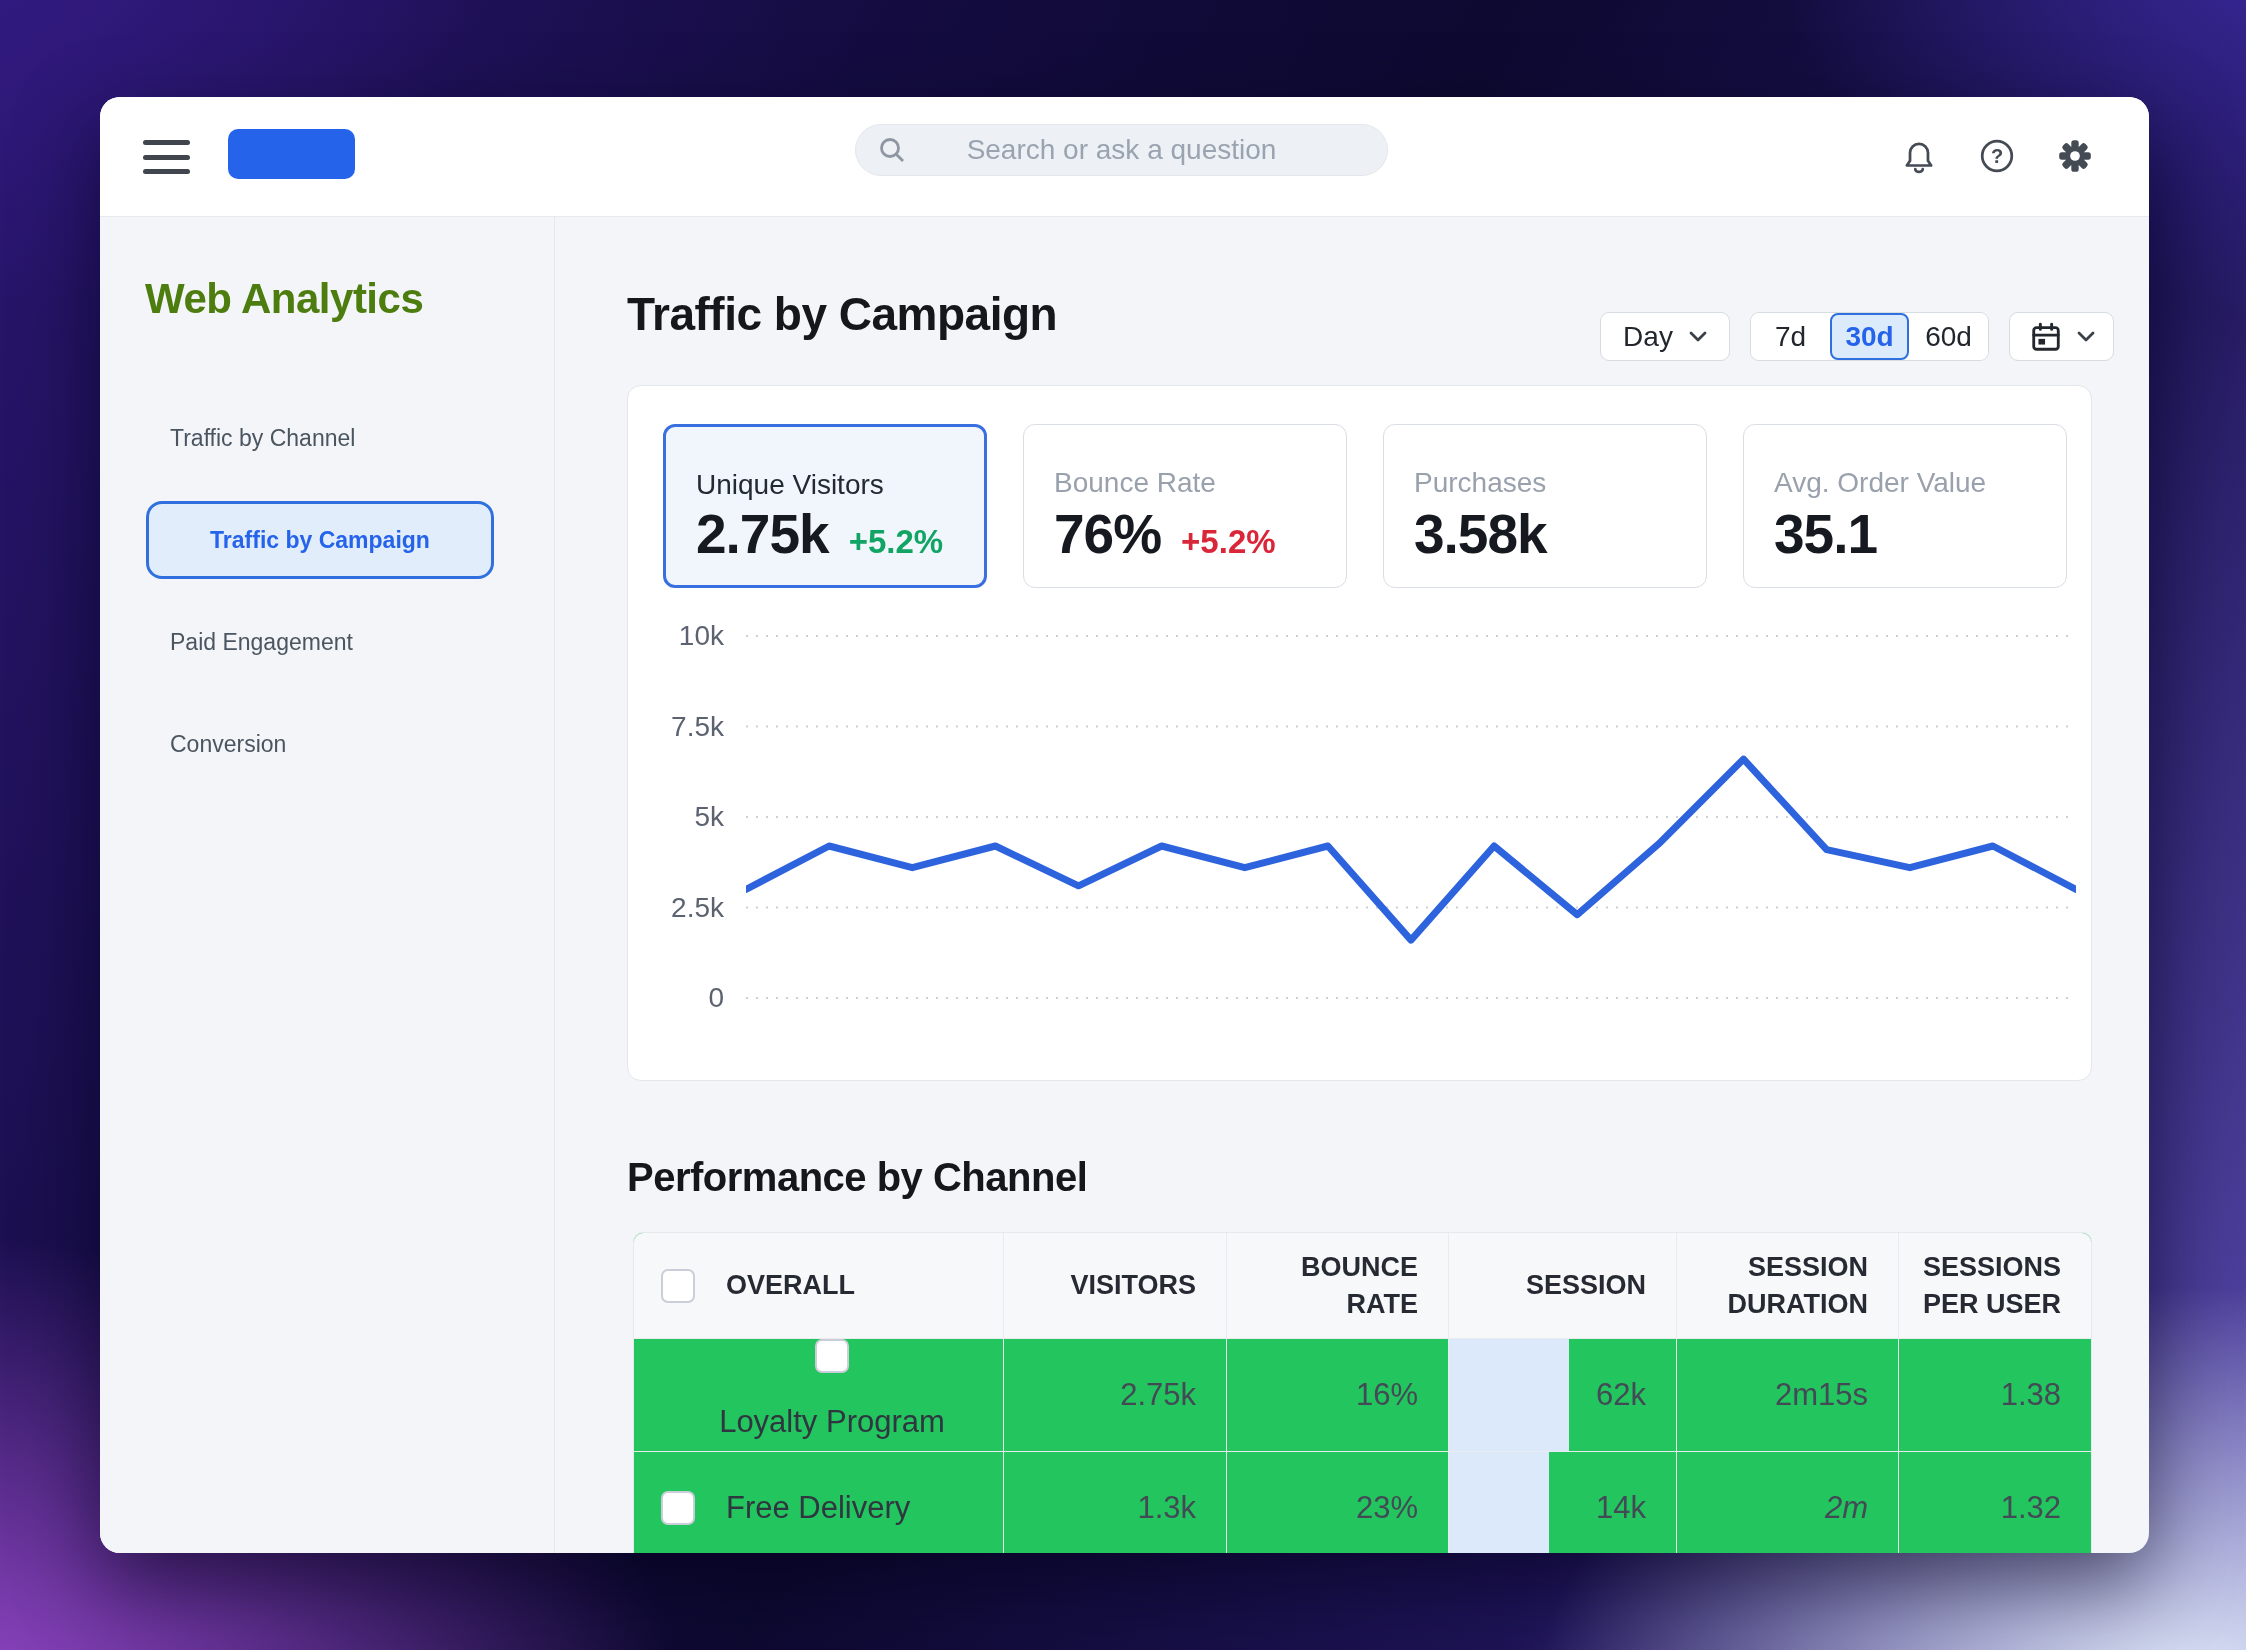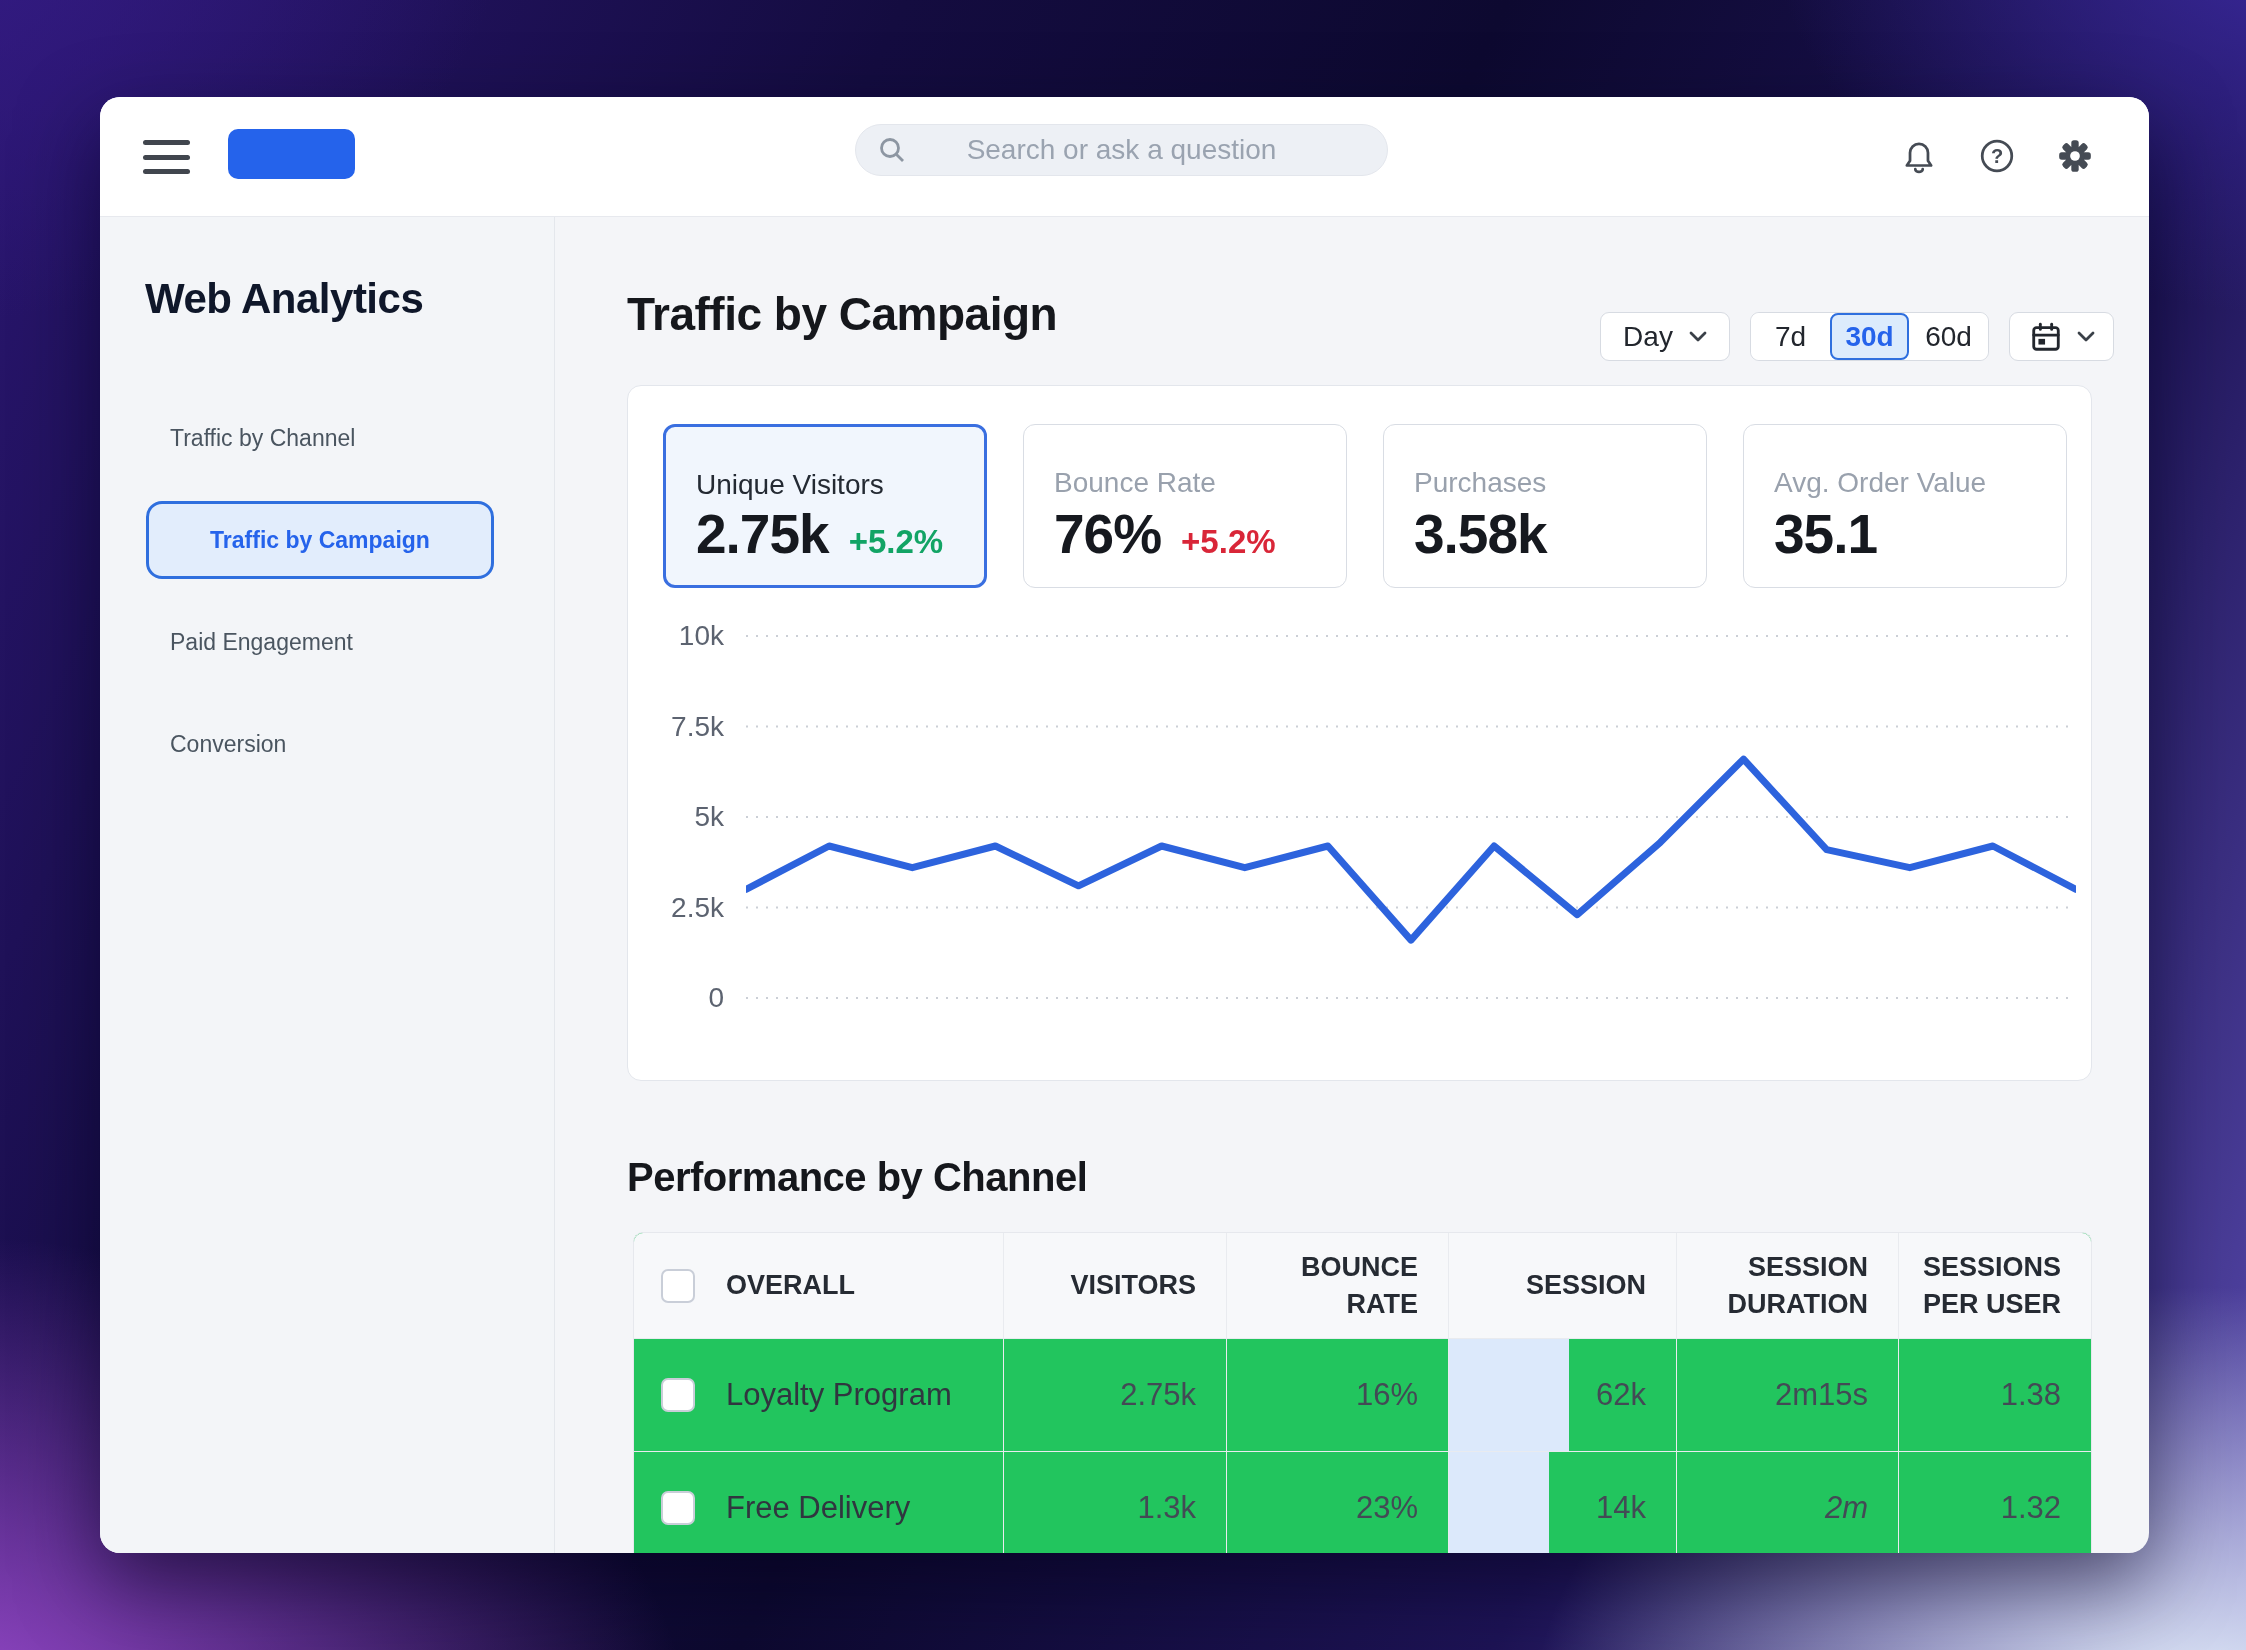--- a/index.html
+++ b/index.html
@@ -25,21 +25,21 @@
   .hamburger i{ display:block; height:5px; border-radius:3px; background:#41464e; }
   .logo{ position:absolute; left:128px; top:32px; width:127px; height:50px; border-radius:10px; background:#2563eb; }
   .search{ position:absolute; left:755px; top:27px; width:533px; height:52px; border-radius:26px; background:#edf0f5; border:1px solid #e3e6ec; display:flex; align-items:center; }
   .search svg{ position:absolute; left:20px; }
   .search input{ width:100%; height:100%; background:transparent; border:none; outline:none; text-align:center; font-family:inherit; font-size:28px; color:#701a75; }
   .search input::placeholder{ color:#9aa3b0; }
   .top-icons{ position:absolute; right:55px; top:40px; display:flex; gap:40px; }
   .icon-btn{ width:38px; height:38px; display:flex; align-items:center; justify-content:center; cursor:pointer; }
   
   .sidebar{ position:absolute; left:0; top:120px; width:455px; bottom:0; background:#f3f5f8; border-right:1px solid #e4e7ec; }
-  .side-title{ position:absolute; left:45px; top:58px; font-size:42px; font-weight:800; letter-spacing:-0.5px; color:#0f172a; }
+  .side-title{ position:absolute; left:45px; top:58px; font-size:42px; font-weight:800; letter-spacing:-0.5px; color:#4d7c0f; }
   .nav{ position:absolute; left:0; top:170px; width:100%; }
   .nav-item{ position:relative; margin:0 0 0 70px; height:102px; display:flex; align-items:center; font-size:23px; font-weight:500; color:#4a5560; cursor:pointer; }
   .nav-item.active{ margin-left:46px; width:348px; height:78px; margin-top:12px; margin-bottom:12px; justify-content:center; background:#e2edfc; border:3px solid #2f6fde; border-radius:16px; color:#2563eb; font-weight:700; }
   
   .main{ position:absolute; left:456px; top:120px; right:0; bottom:0; }
   .page-title{ position:absolute; left:71px; top:70px; font-size:46px; font-weight:800; letter-spacing:-0.5px; color:#15171c; }
   .controls{ position:absolute; left:1044px; top:95px; height:49px; display:flex; }
   .btn{ height:49px; background:#fff; border:1px solid #d7dbe2; border-radius:9px; display:flex; align-items:center; justify-content:center; font-size:28px; color:#22262d; cursor:pointer; }
   .day-btn{ width:130px; gap:16px; }
   .seg-group{ display:flex; margin-left:20px; background:#fff; border:1px solid #d7dbe2; border-radius:9px; overflow:hidden; }
@@ -238,21 +238,21 @@
           </div>
           <div class="cell num" style="width: 222px;">
             <div class="th-label">SESSION DURATION</div>
           </div>
           <div class="cell num" style="width: 192px;">
             <div class="th-label">SESSIONS PER USER</div>
           </div>
         </div>
       <div id="tbody">
           <div class="tr tbody-row">
-            <div class="cell first" style="width: 370px;">
+            <div class="cell first" style="width: 370px; flex-direction: column;">
               <div class="checkbox"></div>
               <div class="row-name">Loyalty Program</div>
             </div>
             <div class="cell num" style="width: 223px;">
               <div class="cell-val">2.75k</div>
             </div>
             <div class="cell num" style="width: 222px;">
               <div class="cell-val">16%</div>
             </div>
             <div class="cell num" style="width: 228px;">

